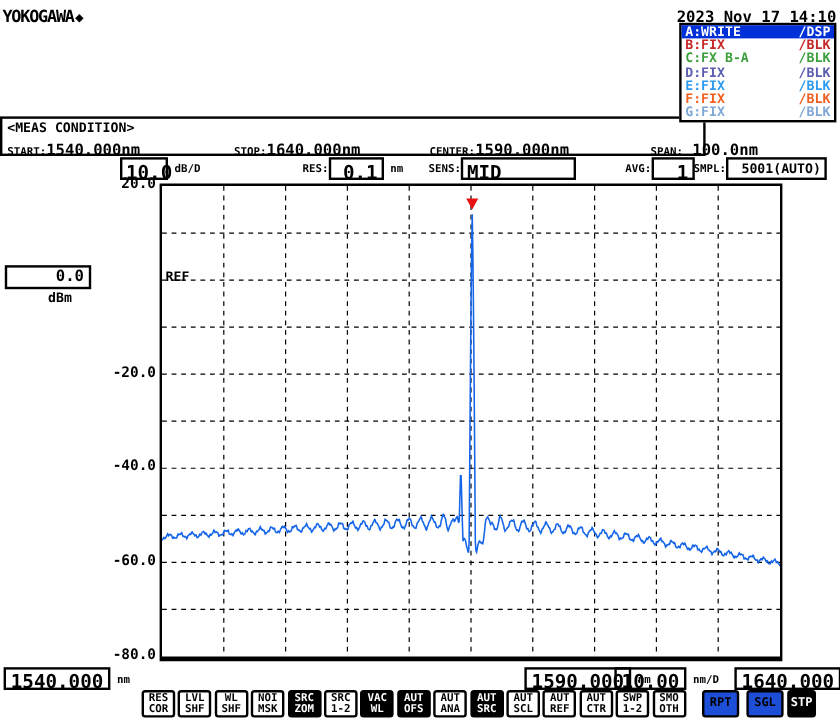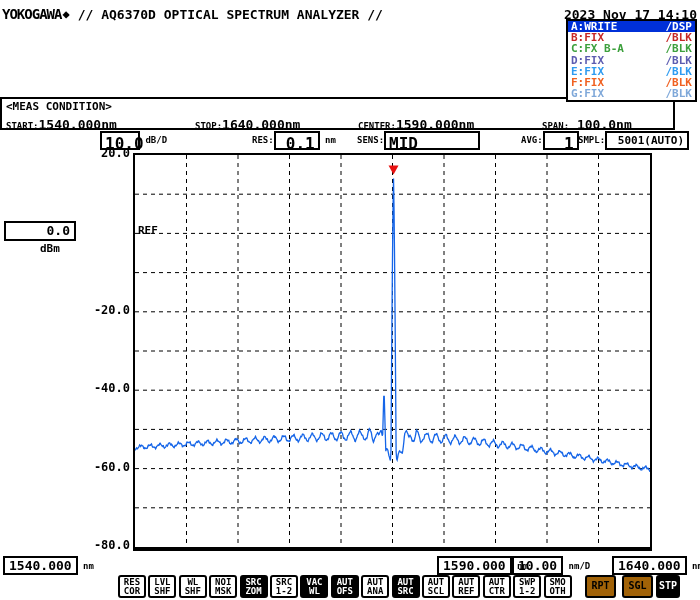--- a/index.html
+++ b/index.html
@@ -16,21 +16,21 @@
           box-sizing:border-box;font-size:12px;font-weight:bold;}
   .mpanel span{position:absolute;white-space:pre;}
   .m-tr{left:6px;top:1px;}  .m-pk{left:44px;top:1px;} .m-wl{left:88px;top:1px;}
   .m-lv{left:212px;top:1px;} .m-dn{left:342px;top:1px;}
   .mrow{position:absolute;left:44px;white-space:pre;}
   
   .legend{position:absolute;top:19px;left:566px;width:131px;height:83px;border:2px solid #000;
           background:#fff;box-sizing:border-box;z-index:5;font-size:11px;font-weight:bold;}
   .lrow{display:flex;justify-content:space-between;align-items:center;height:11.2px;padding:0 3px;line-height:11px;}
   
-  .meas{position:absolute;top:97px;left:0;width:675px;height:33px;border:2px solid #000;box-sizing:border-box;}
+  .meas{position:absolute;top:97px;left:0;width:588px;height:33px;border:2px solid #000;box-sizing:border-box;}
   .meas-title{position:absolute;left:4px;top:1px;font-size:11px;font-weight:bold;}
   .mc-group{position:absolute;top:15px;white-space:nowrap;}
   .mc-label{font-size:9px;font-weight:bold;}
   .mc-value{font-size:13px;font-weight:bold;}
   
   .sgroup{position:absolute;top:131px;white-space:nowrap;}
   .slabel{font-size:9px;font-weight:bold;vertical-align:3px;}
   .sbox{display:inline-block;border:2px solid #000;height:19px;box-sizing:border-box;
         font-size:16px;font-weight:bold;padding:1px 3px 0 3px;text-align:right;vertical-align:top;}
   .sunit{font-size:9px;font-weight:bold;vertical-align:3px;}
@@ -39,40 +39,39 @@
         border-bottom:4px solid #000;background:#fff;}
   .plot svg{position:absolute;left:0;top:0;}
   .ref-inplot{position:absolute;left:138px;top:224px;font-size:11px;font-weight:bold;z-index:3;}
   .ytick{position:absolute;left:40px;width:90px;text-align:right;font-size:12px;font-weight:bold;}
   .refbox{position:absolute;left:4px;top:221px;width:72px;height:20px;border:2px solid #000;
           box-sizing:border-box;font-size:13px;font-weight:bold;text-align:right;padding:0 4px;}
   .refunit{position:absolute;left:40px;top:242px;font-size:11px;font-weight:bold;}
   
   .bgroup{position:absolute;top:556px;white-space:nowrap;}
   .bbox{display:inline-block;border:2px solid #000;height:19px;box-sizing:border-box;
-        font-size:13px;font-weight:bold;padding:0 4px;text-align:right;vertical-align:top;}
+        font-size:16px;font-weight:bold;padding:0 4px;text-align:right;vertical-align:top;}
   .bunit{font-size:9px;font-weight:bold;vertical-align:2px;}
   
   .tbtn{position:absolute;top:575px;width:28px;height:23px;border:2px solid #000;border-radius:3px;
         box-sizing:border-box;background:#fff;color:#000;font-size:9px;font-weight:bold;line-height:9px;
         text-align:center;padding-top:1px;cursor:pointer;}
   .tbtn.inv{background:#000;color:#fff;}
   .rbtn{position:absolute;top:575px;height:23px;border:2px solid #000;border-radius:3px;box-sizing:border-box;
-        background:#a16207;color:#000;font-size:10px;font-weight:bold;line-height:18px;text-align:center;cursor:pointer;}
+        background:#1d4ed8;color:#000;font-size:10px;font-weight:bold;line-height:18px;text-align:center;cursor:pointer;}
   .rbtn.inv{background:#000;color:#fff;}
 </style>
 </head>
 <body>
 
 <div class="screen">
 
   <div class="hdr">
     <span class="brand">YOKOGAWA</span>
     <span class="logo">◆</span>
-    <span class="title">// AQ6370D OPTICAL SPECTRUM ANALYZER //</span>
     <span class="dt">2023 Nov 17 14:10</span>
   </div>
 
 
   <div class="legend" id="legend">
       <div class="lrow" style="background: rgb(0, 48, 216);">
         <span style="color: rgb(255, 255, 255);">A:WRITE</span>
         <span style="color: rgb(255, 255, 255);">/DSP</span>
       </div>
       <div class="lrow">

